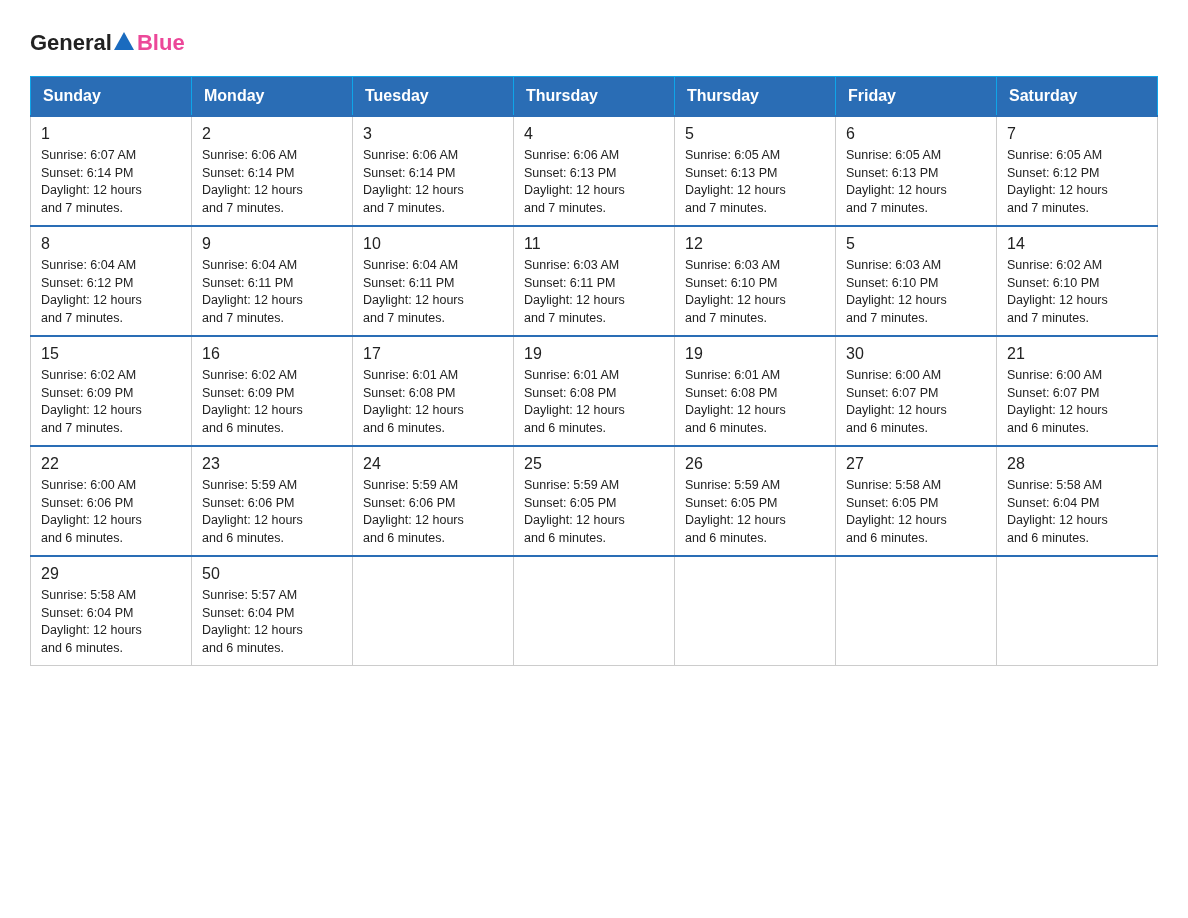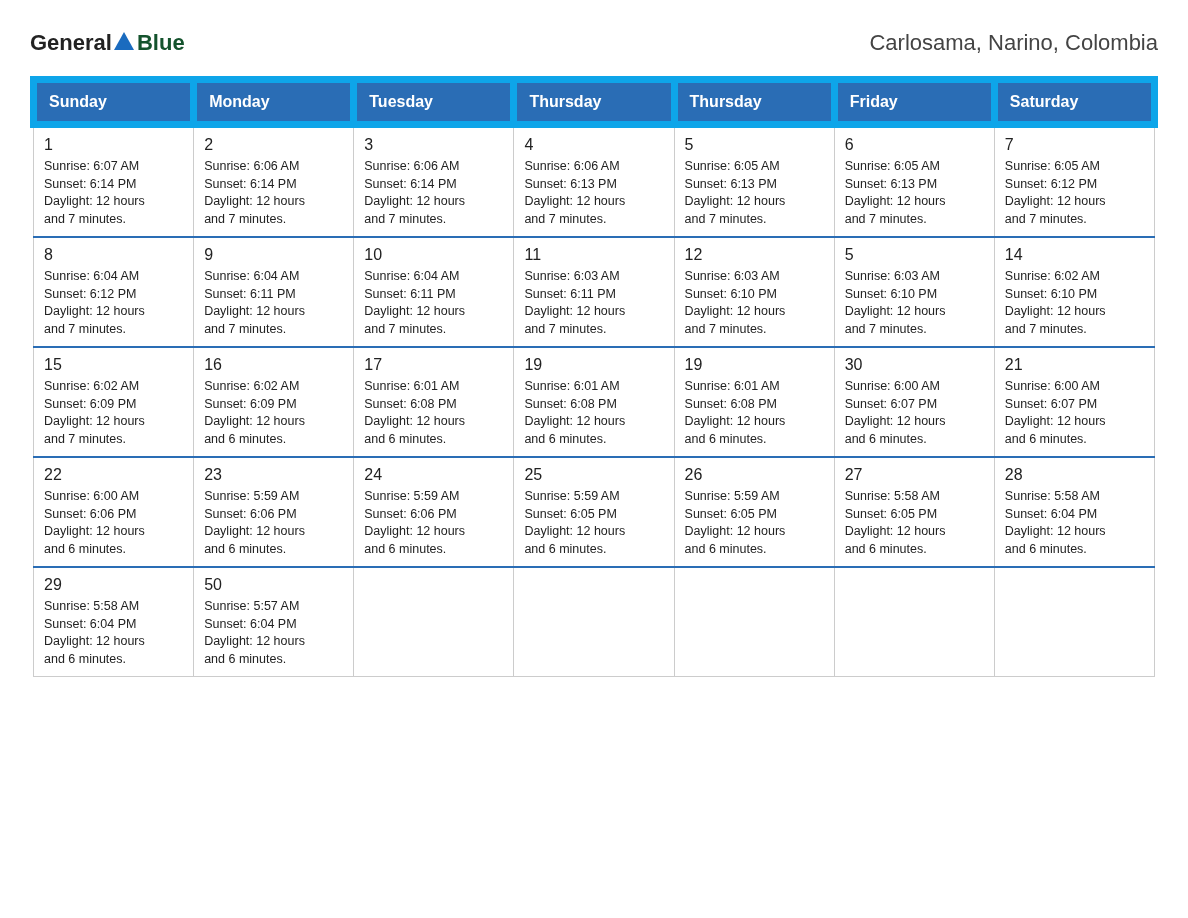--- a/index.html
+++ b/index.html
@@ -25,21 +25,21 @@
       flex-direction: row;
       align-items: center;
     }
     .logo-line1 {
       display: flex;
       align-items: center;
     }
     .logo-line2 {
       font-size: 22px;
       font-weight: bold;
-      color: #14532d;
+      color: #ec4899;
       margin-left: 2px;
     }
     .header-right {
       text-align: right;
     }
     .calendar-title {
       font-size: 48px;
       font-weight: bold;
       color: #222;
     }
@@ -50,21 +50,21 @@
     .calendar {
       width: 100%;
       border-collapse: collapse;
     }
     .calendar thead tr th {
       background-color: #2a6db5;
       color: #fff;
       padding: 10px 12px;
       font-size: 16px;
       text-align: left;
-      border: 7px solid #0ea5e9;
+      border: 1px solid #0ea5e9;
     }
     .calendar tbody tr td {
       vertical-align: top;
       padding: 8px 10px;
       border: 1px solid #ccc;
       font-size: 13px;
       width: 14.28%;
       min-height: 90px;
     }
     .calendar tbody tr {
@@ -94,21 +94,20 @@
       <span class="logo-text-general">General</span>
       <span style="display:inline-block;position:relative;margin-left:1px;">
         <svg width="22" height="22" viewBox="0 0 22 22">
           <polygon points="11,2 21,20 1,20" fill="#1a6bbf"></polygon>
         </svg>
       </span>
     </div>
     <div class="logo-line2">Blue</div>
   </div>
   <div class="header-right">
-    <div class="calendar-subtitle">Carlosama, Narino, Colombia</div>
   </div>
 </div>
 
 <table class="calendar">
   <thead>
     <tr>
     <th>Sunday</th>
         <th>Monday</th>
         <th>Tuesday</th>
         <th>Thursday</th>

